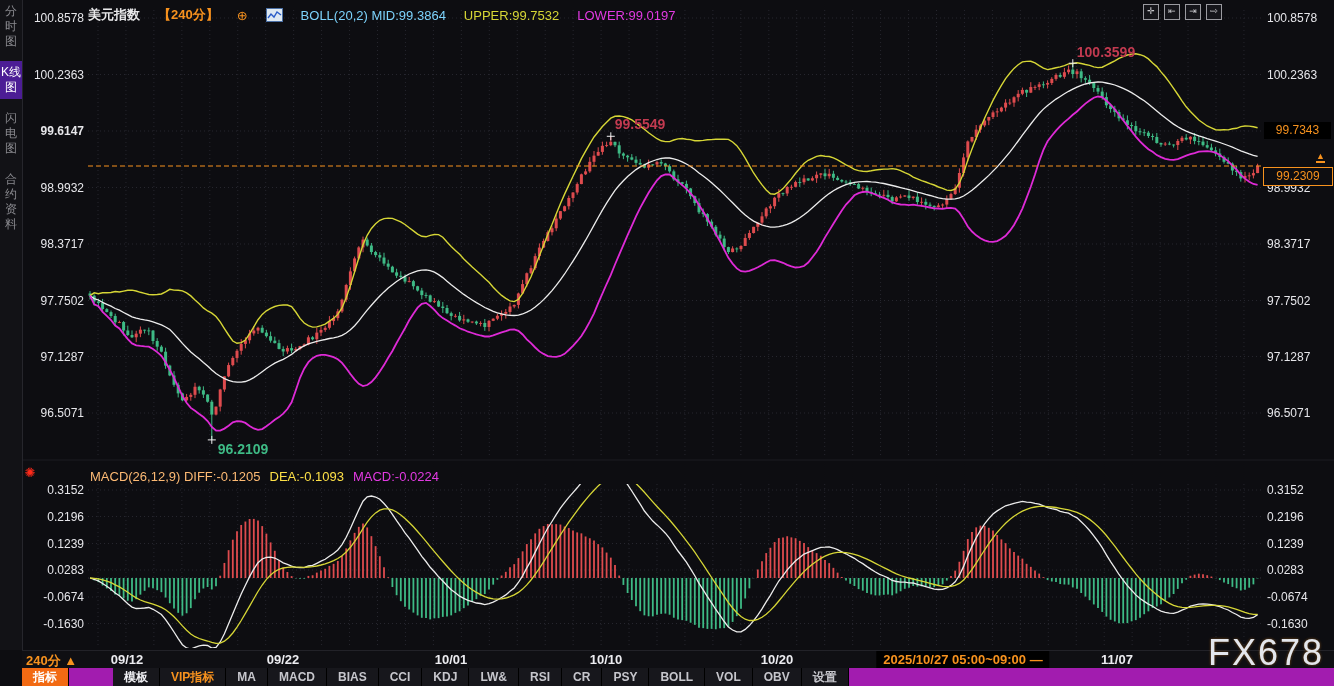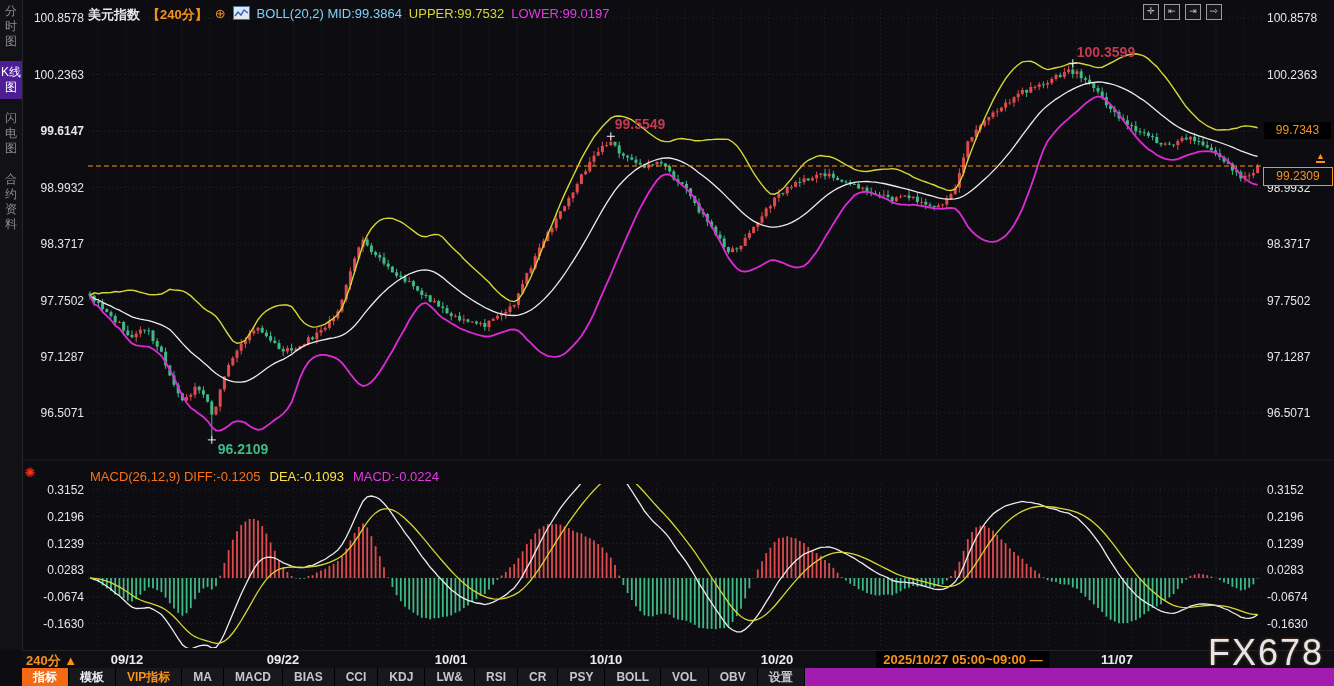--- a/index.html
+++ b/index.html
@@ -10,21 +10,21 @@
 
   
   #sidebar{position:absolute;left:0;top:0;width:22px;height:650px;background:#121216;
            border-right:1px solid #26262c;z-index:6;}
   .side-item{width:22px;text-align:center;font-size:12px;line-height:15px;color:#8a8a8f;
              word-break:break-all;padding:4px 0;margin-bottom:8px;cursor:pointer;}
   .side-item.active{background:#4c1d95;color:#fff;}
 
   
   #main-header{position:absolute;left:88px;top:6px;height:18px;z-index:5;font-size:13px;
-               display:flex;gap:7px;white-space:nowrap;}
+               display:flex;align-items:center;gap:18px;white-space:nowrap;}
   .hd-symbol{color:#e8e8ea;font-weight:bold;}
   .hd-period{color:#f7921e;font-weight:bold;}
   .hd-plus{color:#f7921e;font-size:13px;}
   .hd-minichart{display:inline-block;width:15px;height:12px;background:#dfe9f2;
                 border:1px solid #4a6fa5;position:relative;}
   .hd-minichart svg{position:absolute;inset:0;}
   .hd-boll{color:#7dd3fc;}
   .hd-upper{color:#d6d636;}
   .hd-lower{color:#e23ae2;}
 
@@ -43,42 +43,42 @@
                   color:#f7921e;font-size:12px;line-height:17px;text-align:center;z-index:6;}
   #last-price-box{position:absolute;left:1263px;top:167px;width:68px;height:17px;background:#0d0d11;
                   border:1px solid #f7921e;color:#f7921e;font-size:12px;line-height:17px;
                   text-align:center;z-index:6;}
   #price-marker{position:absolute;left:1316px;top:152px;color:#f7921e;font-size:9px;line-height:8px;
                 text-align:center;z-index:6;}
   #price-marker .bar{display:block;width:9px;height:2px;background:#f7921e;margin:1px auto 0;}
 
   
   #macd-header{position:absolute;left:90px;top:469px;font-size:13px;display:flex;gap:9px;z-index:5;white-space:nowrap;}
-  .mh-main{color:#f97316;}
+  .mh-main{color:#fdba74;}
   .mh-dea{color:#fde047;}
   .mh-macd{color:#e23ae2;}
   #indicator-sun{position:absolute;left:23px;top:466px;width:14px;height:14px;color:#ff2a1a;
                  font-size:13px;line-height:14px;text-align:center;z-index:6;}
 
   
   #xaxis-row{position:absolute;left:22px;top:650px;width:1312px;height:18px;background:#0f0f13;
              border-top:1px solid #222228;z-index:4;}
   #period-btn{position:absolute;left:4px;top:1px;color:#f7921e;font-weight:bold;font-size:13px;cursor:pointer;}
   .date-tick{position:absolute;top:1px;transform:translateX(-50%);color:#ececf0;font-weight:bold;font-size:13px;}
   #date-highlight{position:absolute;top:0;transform:translateX(-50%);background:#000;color:#f7921e;
                   font-weight:bold;font-size:13px;padding:1px 7px;white-space:nowrap;}
 
   
   #toolbar{position:absolute;left:22px;top:668px;width:1312px;height:18px;background:#a21caf;
            display:flex;align-items:stretch;z-index:4;}
   .tb-btn{padding:0 11px;font-size:12px;font-weight:bold;color:#c6c6cc;background:#17171c;
           border-right:1px solid #000;line-height:18px;cursor:pointer;white-space:nowrap;}
   .tb-btn.active{background:#f26a13;color:#fff;}
   .tb-btn.vip{color:#f7921e;}
-  .tb-btn.plain{color:#f0f0f4;}
+  .tb-btn.plain{color:#f0f0f4;margin-left:44px;}
 
   
   #watermark{position:absolute;right:10px;bottom:12px;font-size:36px;color:#e3e6ec;
              letter-spacing:2px;z-index:8;text-shadow:0 0 3px rgba(247,146,30,.45);}
 
   #chart-svg{position:absolute;left:0;top:0;z-index:2;}
 </style>
 </head>
 <body>
 

